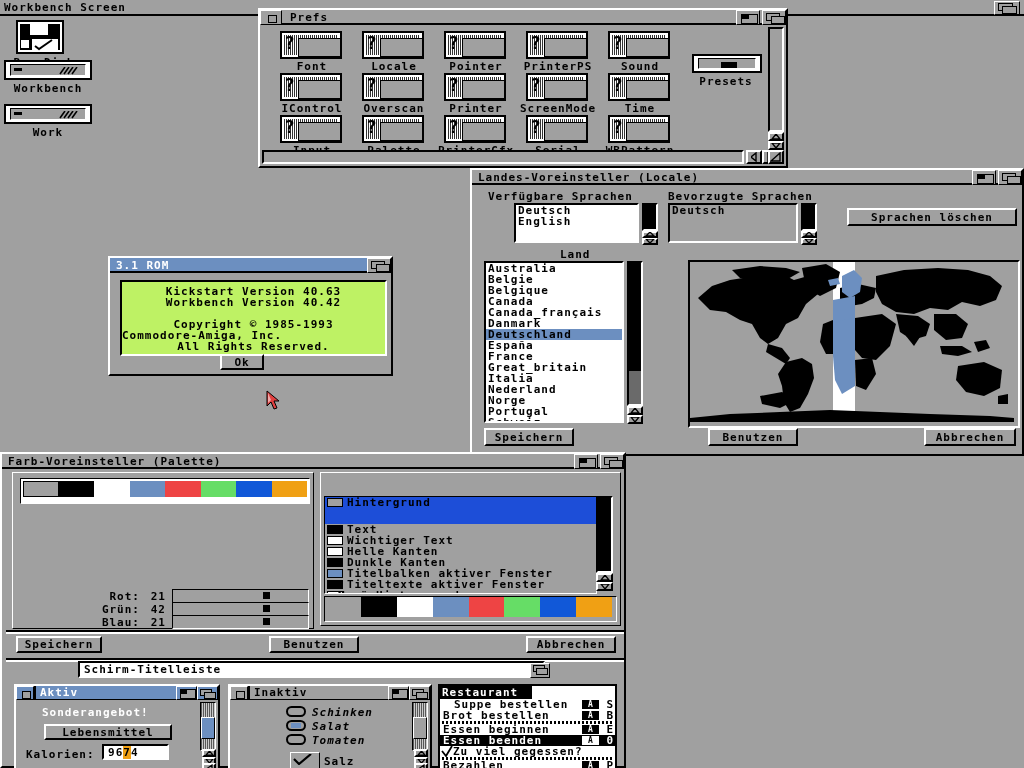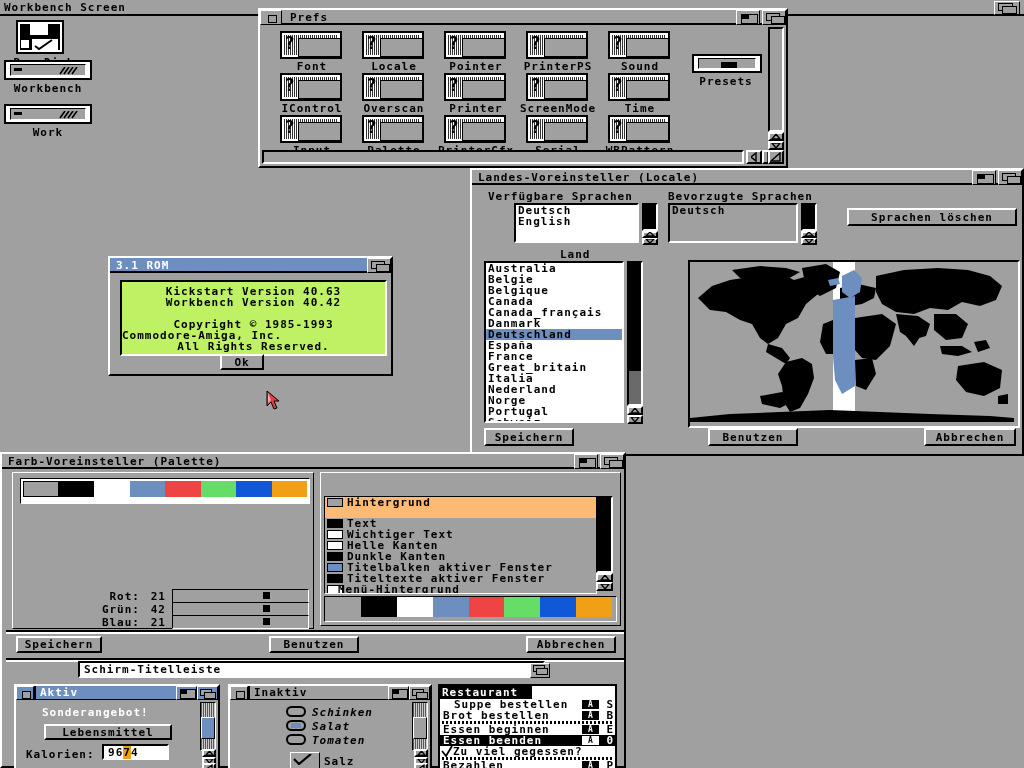--- a/index.html
+++ b/index.html
@@ -516,21 +516,21 @@
       </div>
       <span class="abs t bold" style="left: 68px; top: 26px; width: 60px; text-align: right;">Blau:</span>
       <span class="abs t bold" style="left: 128px; top: 26px; width: 26px; text-align: right;">21</span>
       <div class="abs in1" style="left: 160px; top: 25px; width: 135px; height: 12px; background: rgb(160, 160, 160);">
         <div class="abs" style="left: 90px; top: 2px; width: 7px; height: 7px; background: rgb(0, 0, 0);"></div>
       </div>
     </div>
 
   <div class="abs out1" style="left:318px;top:18px;width:299px;height:152px;background:#a0a0a0;"></div>
   <div class="abs in1" style="left:322px;top:42px;width:271px;height:96px;background:#a0a0a0;overflow:hidden;" id="mc-list">
-      <div style="position: relative; height: 21px; line-height: 11px; background: #fdba74; padding-left: 36px;">
+      <div style="position: relative; height: 27px; line-height: 11px; background: #1d4ed8; padding-left: 36px;">
         <span class="abs" style="left: 2px; top: 1px; width: 16px; height: 9px; background: rgb(160, 160, 160); border: 1px solid rgb(0, 0, 0); box-sizing: border-box;"></span>
         <span class="abs t bold" style="left: 22px; top: 0px;">Hintergrund</span>
       </div>
       <div style="position: relative; height: 11px; line-height: 11px;">
         <span class="abs" style="left: 2px; top: 1px; width: 16px; height: 9px; background: rgb(0, 0, 0); border: 1px solid rgb(0, 0, 0); box-sizing: border-box;"></span>
         <span class="abs t bold" style="left: 22px; top: 0px;">Text</span>
       </div>
       <div style="position: relative; height: 11px; line-height: 11px;">
         <span class="abs" style="left: 2px; top: 1px; width: 16px; height: 9px; background: rgb(255, 255, 255); border: 1px solid rgb(0, 0, 0); box-sizing: border-box;"></span>
         <span class="abs t bold" style="left: 22px; top: 0px;">Wichtiger Text</span>

